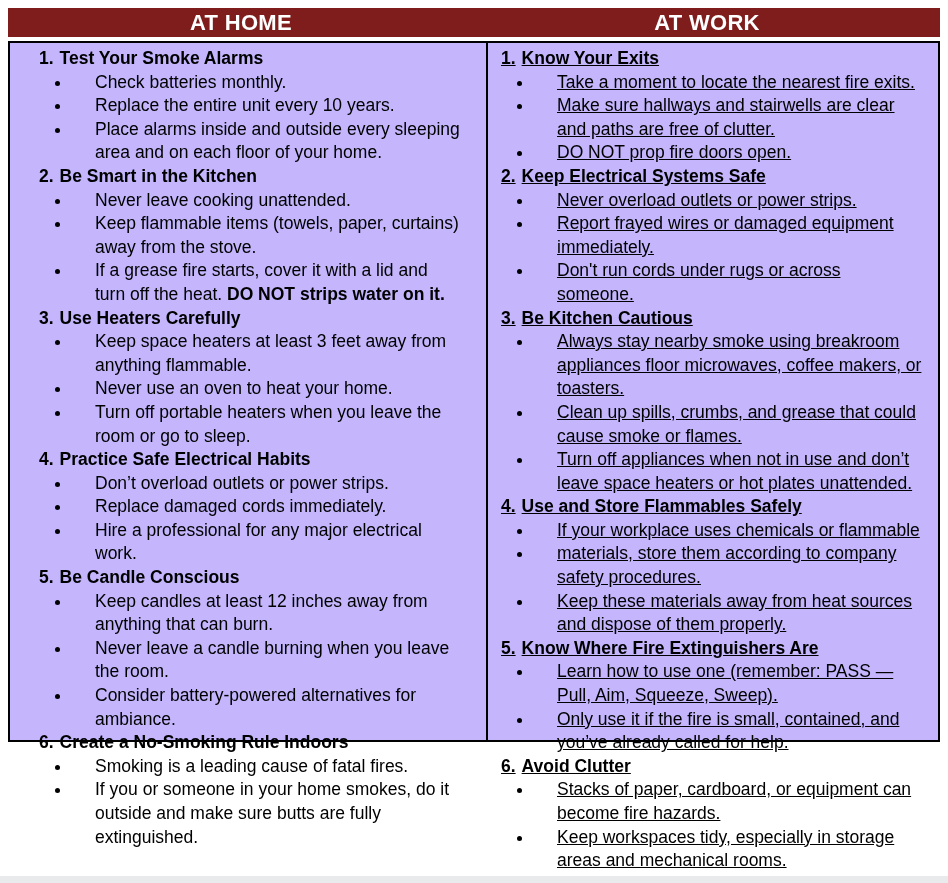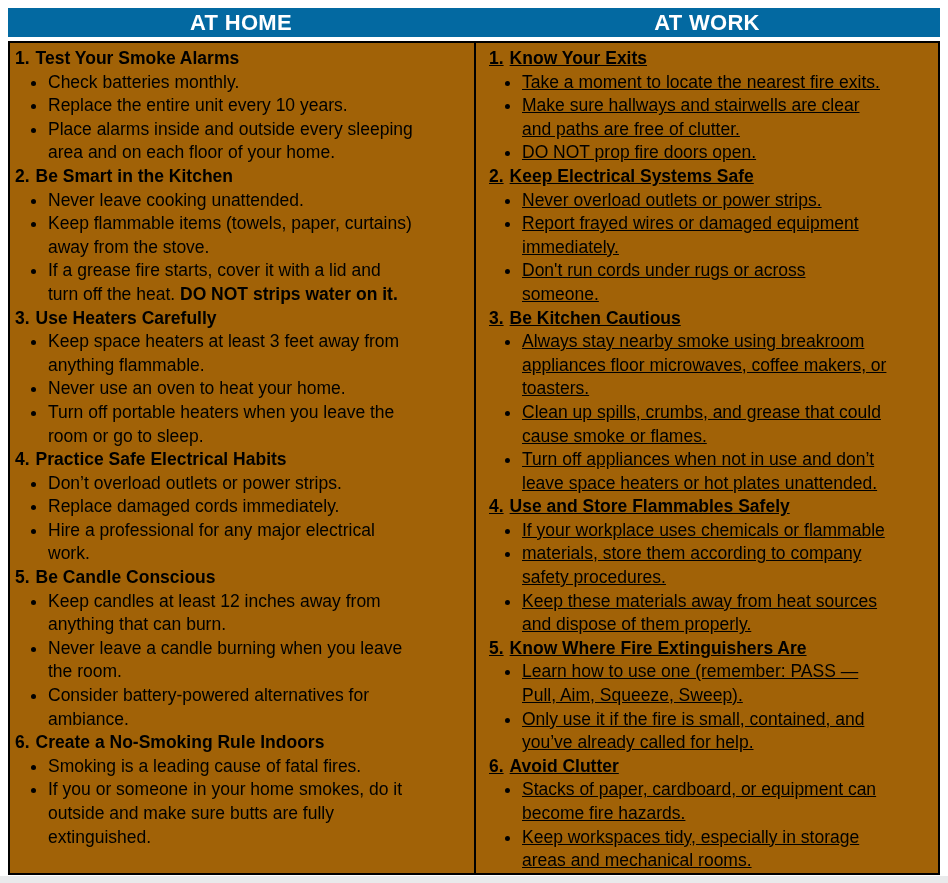--- a/index.html
+++ b/index.html
@@ -11,53 +11,54 @@
     overflow: hidden;
   }
   .page { position: relative; width: 948px; height: 883px; background: #ffffff; }
   .bottom-strip {
     position: absolute; left: 0; bottom: 0;
     width: 100%; height: 7px;
     background: #e9eaeb;
   }
   .sheet { position: absolute; left: 8px; top: 8px; width: 932px; }
   .header-bar {
-    display: flex; height: 29px; background: #0369a1;
+    display: flex; height: 29px; background: #7f1d1d;
     margin-bottom: 4px;
   }
   .header-cell {
     width: 50%;
     display: flex; align-items: center; justify-content: center;
     color: #ffffff; font-weight: bold; font-size: 22px;
     letter-spacing: 0.3px;
   }
   .content-box {
     display: flex;
     border: 2px solid #000000;
-    height: 834px;
+    height: 701px;
     box-sizing: border-box;
-    background: #a16207;
+    background: #c4b5fd;
+    padding-left: 24px;
   }
   .col {
     width: 50%;
     box-sizing: border-box;
     padding: 4px 4px 0 5px;
     font-size: 17.5px;
     line-height: 23.6px;
   }
   .col.right { border-left: 2px solid #000000; padding-left: 13px; text-decoration: underline; }
   .sec-title { font-weight: bold; }
   .sec-title .num { margin-right: 6px; }
   ul.bullets {
     margin: 0;
     padding: 0 0 0 33px;
     list-style: disc outside;
   }
   ul.bullets li { padding: 0; margin: 0; }
-  .ln { display: block; }
+  .ln { display: block; margin-left: 23px; }
   .ln b { font-weight: bold; }
 </style>
 </head>
 <body>
 
 <div class="page">
   <div class="sheet">
     <div class="header-bar">
       <div class="header-cell">AT HOME</div>
       <div class="header-cell">AT WORK</div>

